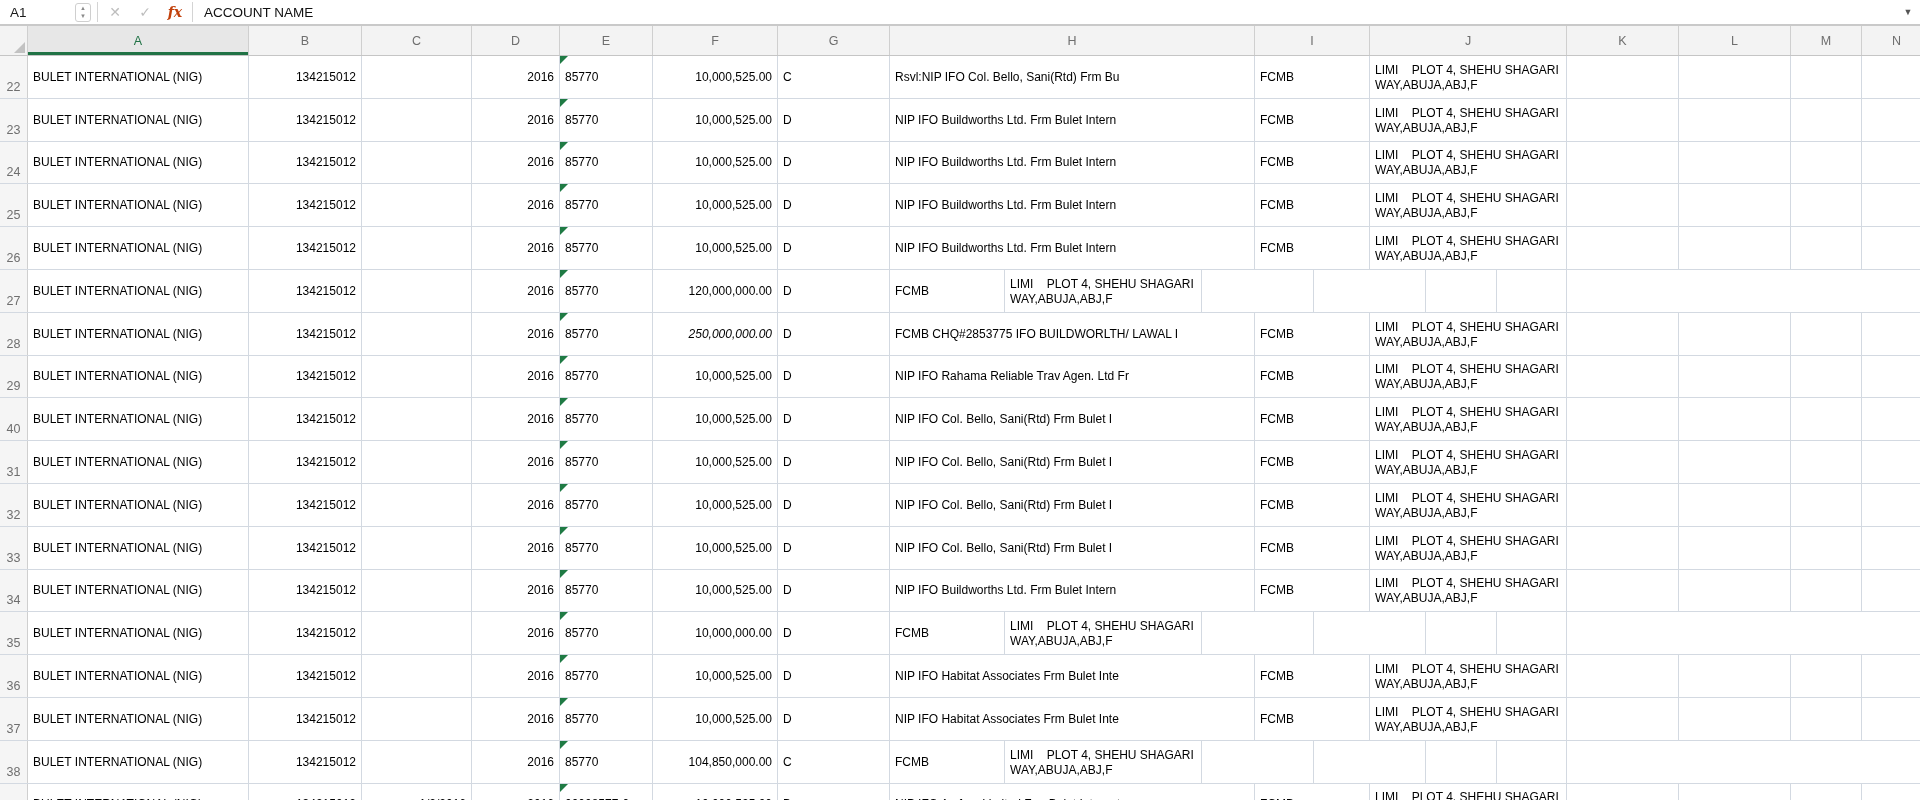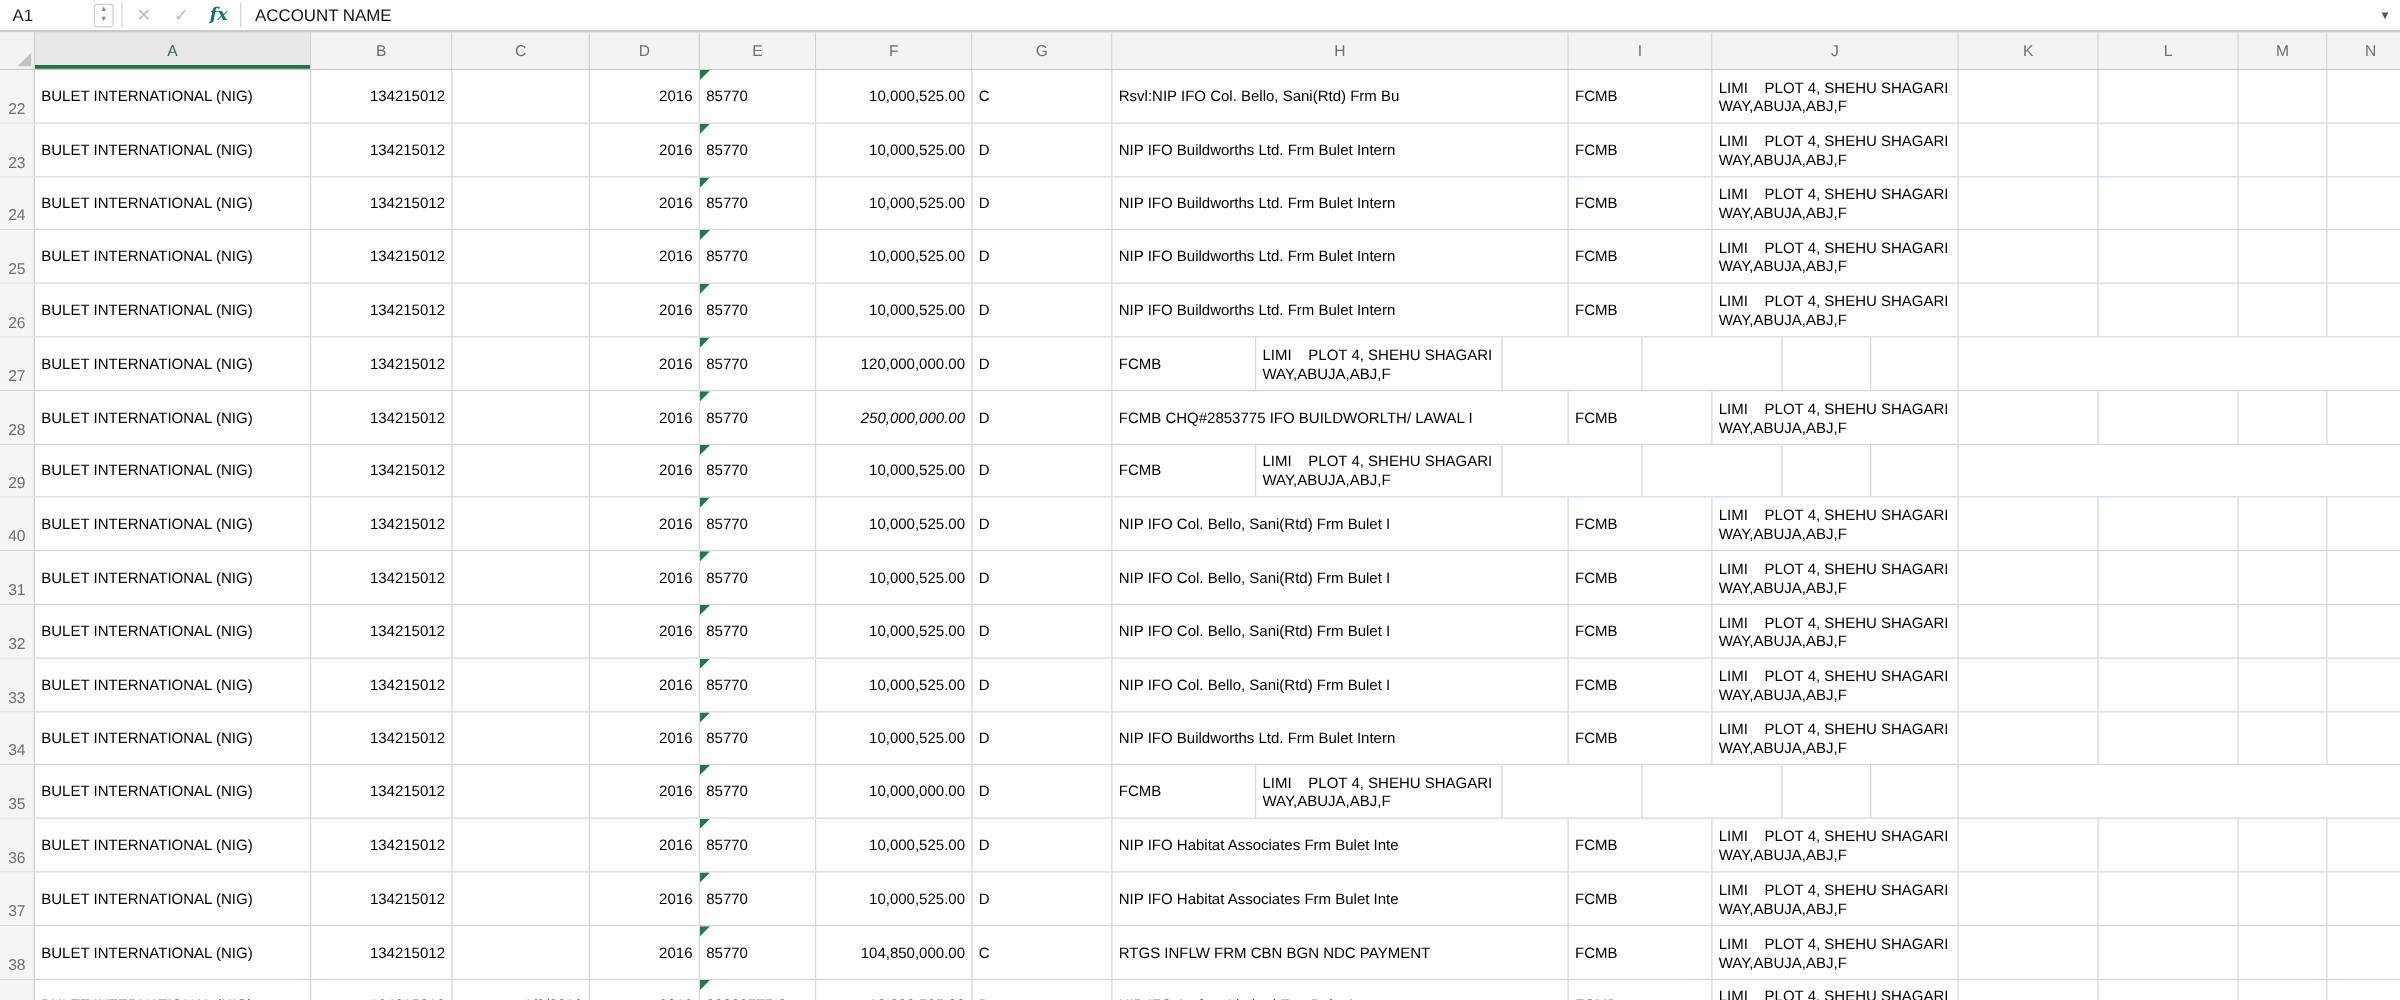--- a/index.html
+++ b/index.html
@@ -11,21 +11,21 @@
                  border-bottom:2px solid #c9c9c9; position:relative; }
   .name-box { width:95px; height:100%; display:flex; align-items:center; padding-left:10px;
               font-size:13.5px; color:#1a1a1a; position:relative; }
   .stepper { position:absolute; right:4px; top:3px; display:flex; flex-direction:column;
              align-items:center; justify-content:center; border:1px solid #cfcfcf; border-radius:3px;
              width:16px; height:19px; line-height:7px; }
   .stepper span { font-size:6px; color:#8a8a8a; height:8px; display:block; }
   .fb-divider { width:1px; height:20px; background:#d4d4d4; margin:0 2px; }
   .fb-icon { width:30px; text-align:center; font-size:14px; color:#bdbdbd; }
   .fb-icon.fx { font-family:"DejaVu Serif", serif; font-style:italic; font-weight:bold;
-                color:#0f766e; font-size:14px; }
+                color:#c2410c; font-size:14px; }
   .fb-value { flex:1; font-size:13.5px; color:#111; padding-left:9px; font-weight:500;
               white-space:pre; overflow:hidden; }
   .fb-expand { width:24px; font-size:9px; color:#555; text-align:center; }
 
   
   #sheet { width:1932px; }
   #colheaders { display:flex; height:30px; border-bottom:1px solid #c5c5c5; width:1932px; }
   .corner { width:28px; height:100%; background:#f3f3f3; border-right:1px solid #cfcfcf;
             position:relative; flex:none; }
   .corner .tri { position:absolute; right:2px; bottom:2px; width:0; height:0;
@@ -218,20 +218,21 @@
         </div>
         <div class="grid-row">
           <div class="gutter">29</div>
           <div class="cell left" style="width: 221px;"><span style="white-space: inherit;">BULET INTERNATIONAL (NIG)</span></div>
           <div class="cell right" style="width: 113px;"><span style="white-space: inherit;">134215012</span></div>
           <div class="cell right" style="width: 110px;"><span style="white-space: inherit;"></span></div>
           <div class="cell right" style="width: 88px;"><span style="white-space: inherit;">2016</span></div>
           <div class="cell left" style="width: 93px;"><span class="err-tri"></span><span style="white-space: inherit;">85770</span></div>
           <div class="cell right" style="width: 125px;"><span style="white-space: inherit;">10,000,525.00</span></div>
           <div class="cell left" style="width: 112px;"><span style="white-space: inherit;">D</span></div>
+          <div class="cell left" style="width: 365px;"><span style="white-space: inherit;">NIP IFO Rahama Reliable Trav Agen. Ltd Fr</span></div>
           <div class="cell left" style="width: 115px;"><span style="white-space: inherit;">FCMB</span></div>
           <div class="cell left wrap" style="width: 197px;"><span style="white-space: inherit;">LIMI    PLOT 4, SHEHU SHAGARI
 WAY,ABUJA,ABJ,F</span></div>
           <div class="cell left" style="width: 112px;"><span style="white-space: inherit;"></span></div>
           <div class="cell left" style="width: 112px;"><span style="white-space: inherit;"></span></div>
           <div class="cell left" style="width: 71px;"><span style="white-space: inherit;"></span></div>
           <div class="cell left" style="width: 70px;"><span style="white-space: inherit;"></span></div>
         </div>
         <div class="grid-row">
           <div class="gutter">40</div>
@@ -378,21 +379,20 @@
         </div>
         <div class="grid-row">
           <div class="gutter">38</div>
           <div class="cell left" style="width: 221px;"><span style="white-space: inherit;">BULET INTERNATIONAL (NIG)</span></div>
           <div class="cell right" style="width: 113px;"><span style="white-space: inherit;">134215012</span></div>
           <div class="cell right" style="width: 110px;"><span style="white-space: inherit;"></span></div>
           <div class="cell right" style="width: 88px;"><span style="white-space: inherit;">2016</span></div>
           <div class="cell left" style="width: 93px;"><span class="err-tri"></span><span style="white-space: inherit;">85770</span></div>
           <div class="cell right" style="width: 125px;"><span style="white-space: inherit;">104,850,000.00</span></div>
           <div class="cell left" style="width: 112px;"><span style="white-space: inherit;">C</span></div>
-          <div class="cell left" style="width: 365px;"><span style="white-space: inherit;">RTGS INFLW FRM CBN BGN NDC PAYMENT</span></div>
           <div class="cell left" style="width: 115px;"><span style="white-space: inherit;">FCMB</span></div>
           <div class="cell left wrap" style="width: 197px;"><span style="white-space: inherit;">LIMI    PLOT 4, SHEHU SHAGARI
 WAY,ABUJA,ABJ,F</span></div>
           <div class="cell left" style="width: 112px;"><span style="white-space: inherit;"></span></div>
           <div class="cell left" style="width: 112px;"><span style="white-space: inherit;"></span></div>
           <div class="cell left" style="width: 71px;"><span style="white-space: inherit;"></span></div>
           <div class="cell left" style="width: 70px;"><span style="white-space: inherit;"></span></div>
         </div>
         <div class="grid-row">
           <div class="gutter">39</div>

